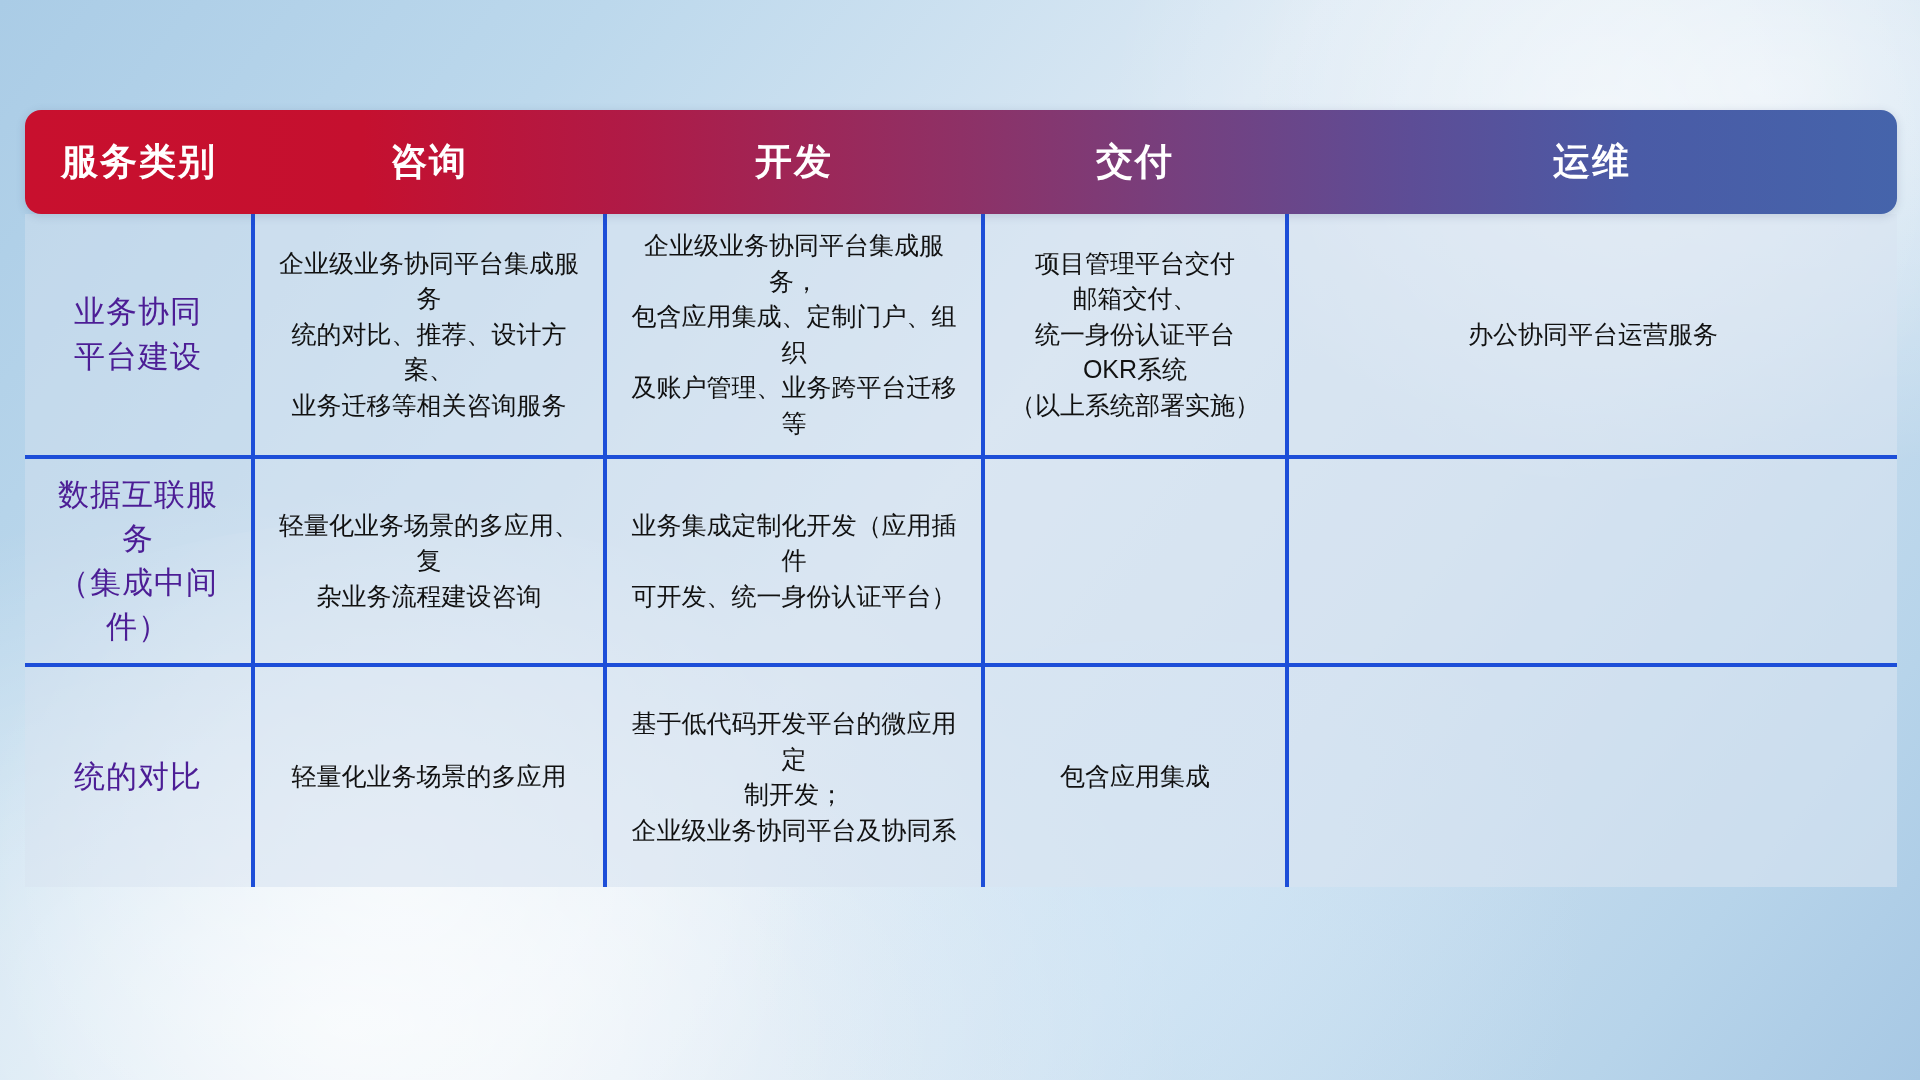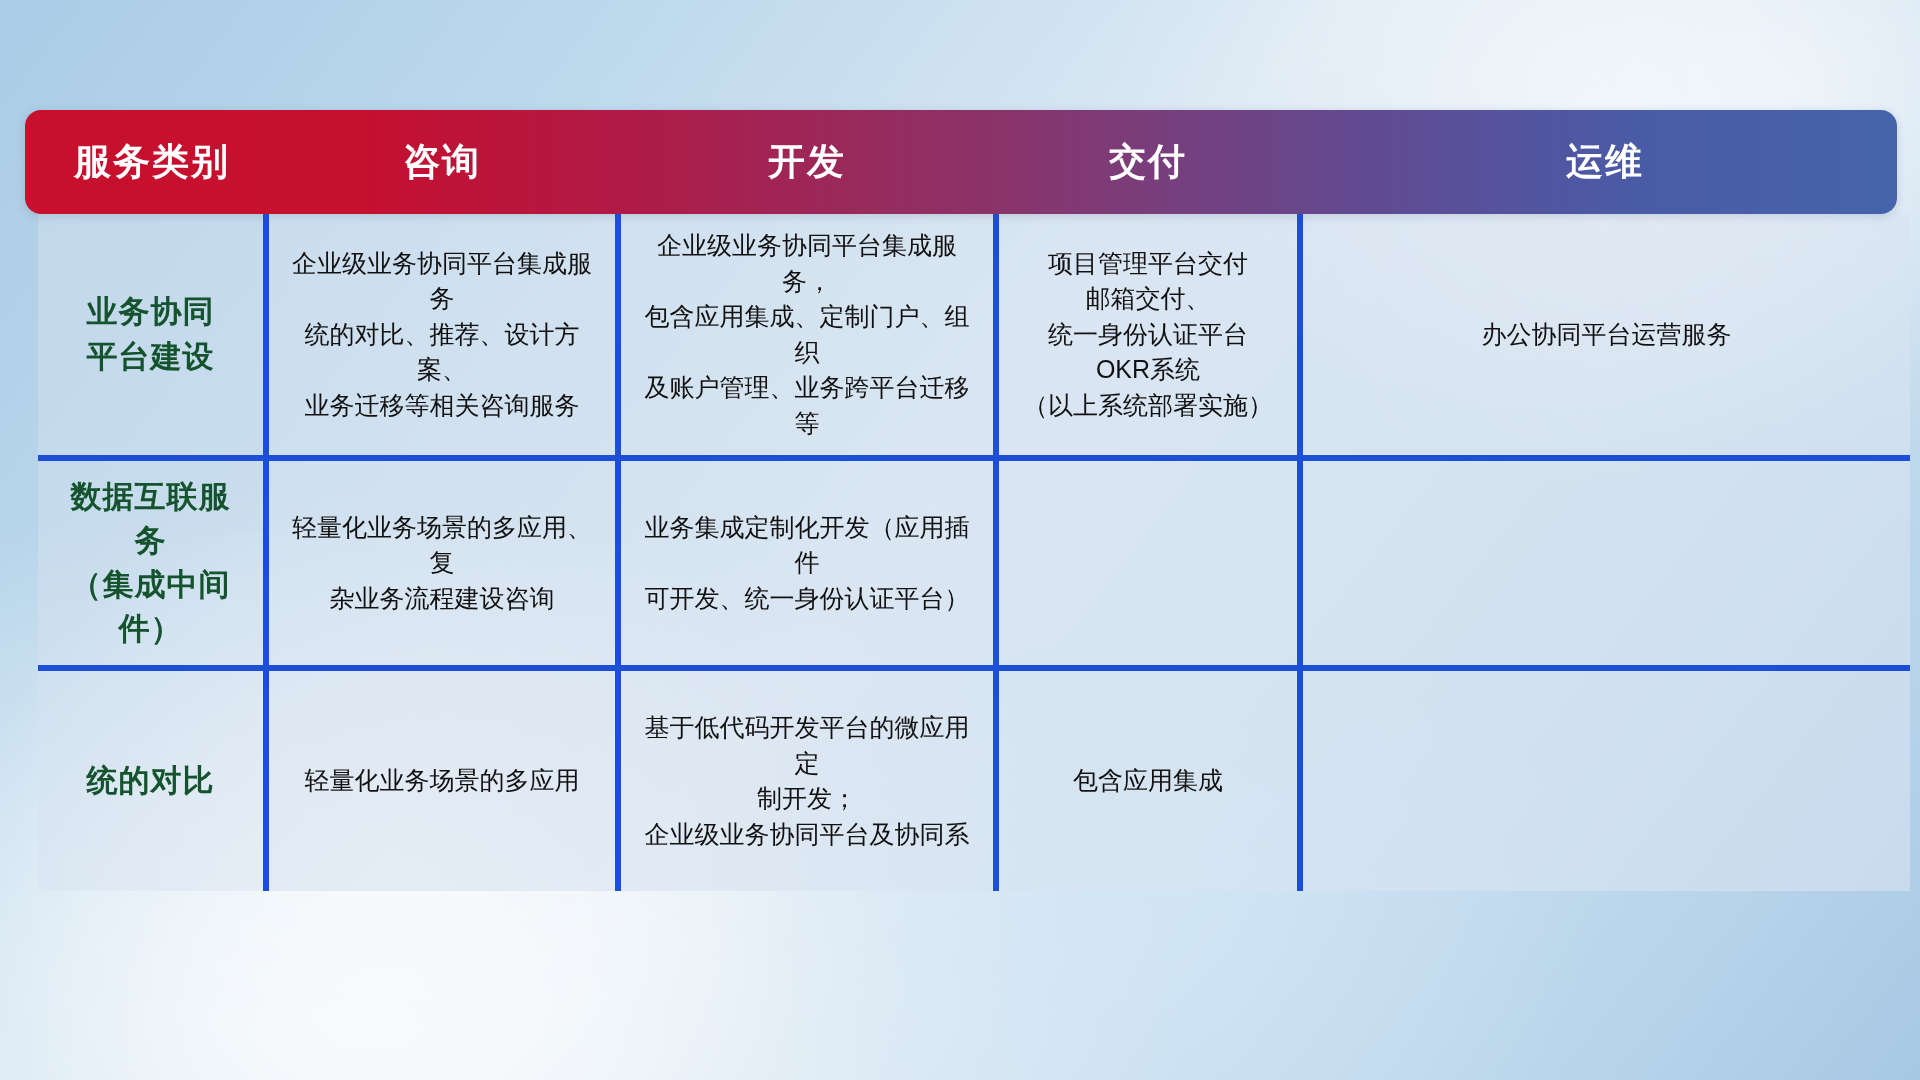--- a/index.html
+++ b/index.html
@@ -38,21 +38,21 @@
     right: -140px; top: -200px; width: 900px; height: 680px;
     background: radial-gradient(circle at 50% 50%, rgba(255,255,255,0.48), rgba(255,255,255,0) 65%);
   }
   .bloom-c {
     left: 620px; top: 640px; width: 1100px; height: 560px;
     background: radial-gradient(circle at 50% 50%, rgba(210,232,248,0.55), rgba(210,232,248,0) 68%);
   }
 
   .table-wrap {
     position: absolute;
-    left: 38px;
+    left: 25px;
     top: 110px;
     width: 1872px;
   }
 
   table.svc-table {
     width: 1872px;
     border-collapse: collapse;
     table-layout: fixed;
   }
 
@@ -88,21 +88,21 @@
         #75407f 62%,
         #5d4d96 74%,
         #4a5ba6 86%,
         #4564ab 100%);
     box-shadow: 0 2px 10px rgba(60,70,110,0.18);
     z-index: 1;
   }
 
   
   tbody td {
-    border: 6px solid #1d4ed8;
+    border: 4px solid #1d4ed8;
     padding: 14px 18px;
     font-size: 25px;
     line-height: 1.42;
     color: #111111;
     text-align: center;
     vertical-align: middle;
     background-color: rgba(216,228,240,0.62);
   }
   tbody tr td:first-child {
     border-left: none;
@@ -112,22 +112,22 @@
     border-right: none;
   }
   tbody tr:first-child td {
     border-top: none;
   }
   tbody tr:last-child td {
     border-bottom: none;
   }
 
   td.cat-cell {
-    color: #14532d;
-    font-weight: bold;
+    color: #4c1d95;
+    font-weight: normal;
     font-size: 31px;
     line-height: 1.42;
     letter-spacing: 1px;
     background-color: rgba(214,227,240,0.45);
   }
 
   td.empty-cell {
     
   }
 

